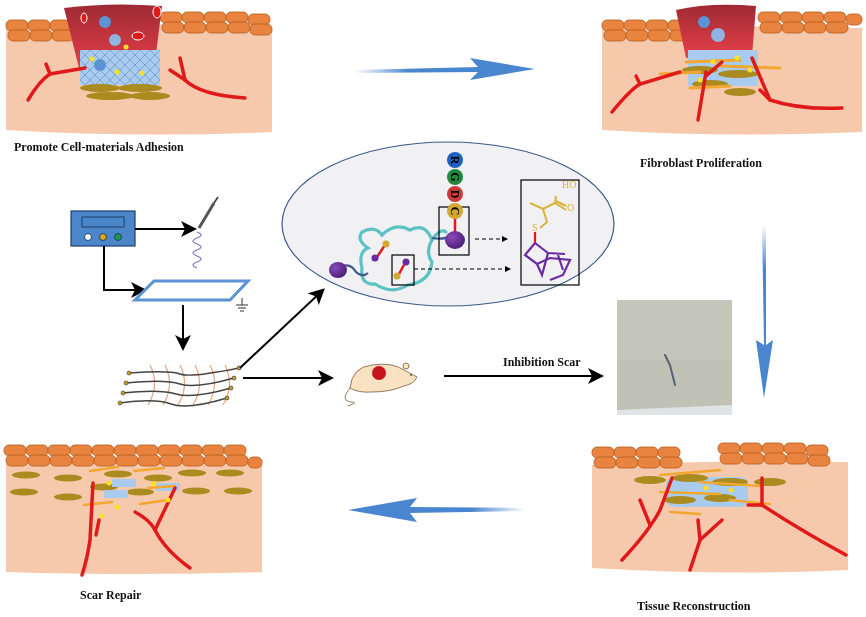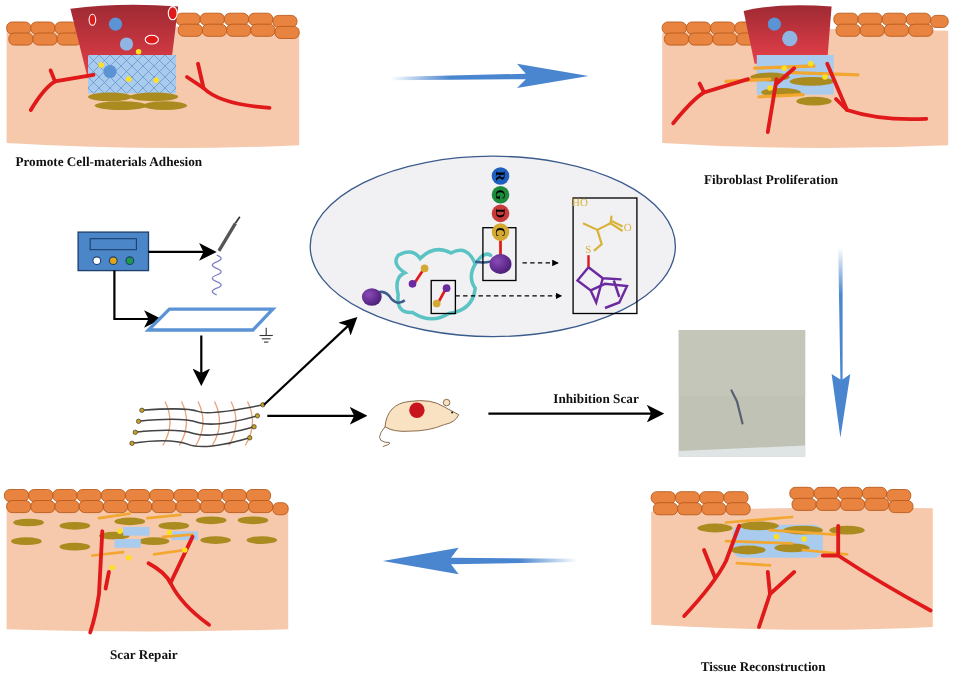--- a/index.html
+++ b/index.html
@@ -386,25 +386,25 @@
     <rect x="617" y="300" width="115" height="115" fill="#bfc2b5"></rect>
     <rect x="617" y="300" width="115" height="60" fill="#c7c8bb" opacity="0.6"></rect>
     <path d="M617 410 L732 405 L732 415 L617 415 Z" fill="#dfe4e4"></path>
     <path d="M665 355 L670 365 L675 385" stroke="#5a6074" stroke-width="2" fill="none" stroke-linecap="round"></path>
   </g>
 </svg>
 
 <div class="label" style="left:14px;top:140px;">Promote Cell-materials Adhesion</div>
 <div class="label" style="left:640px;top:140px;margin-top:16px;">Fibroblast Proliferation</div>
 <div class="label" style="left:637px;top:579px;margin-top:20px;">Tissue Reconstruction</div>
-<div class="label" style="left:80px;top:588px;margin-left:20px;">Scar Repair</div>
+<div class="label" style="left:80px;top:588px;">Scar Repair</div>
 <div class="label" style="left:455px;top:355px;margin-left:48px;">Inhibition Scar</div>
 
 <div class="abs" style="left:447px;top:152px;width:17px;">
   <div style="width:16px;height:16px;border-radius:50%;background:#1f5fbf;color:#000;font:bold 12px 'Liberation Serif',serif;text-align:center;line-height:16px;transform:rotate(90deg);margin-bottom:1px;"><span>R</span></div>
   <div style="width:16px;height:16px;border-radius:50%;background:#1e8a3c;color:#000;font:bold 12px 'Liberation Serif',serif;text-align:center;line-height:16px;transform:rotate(90deg);margin-bottom:1px;"><span>G</span></div>
   <div style="width:16px;height:16px;border-radius:50%;background:#c93a3a;color:#000;font:bold 12px 'Liberation Serif',serif;text-align:center;line-height:16px;transform:rotate(90deg);margin-bottom:1px;"><span>D</span></div>
   <div style="width:16px;height:16px;border-radius:50%;background:#d3a833;color:#000;font:bold 12px 'Liberation Serif',serif;text-align:center;line-height:16px;transform:rotate(90deg);"><span>C</span></div>
 </div>
 
-<div class="abs" style="left:520px;top:179px;font:10px 'Liberation Serif',serif;color:#d9b23a;">HO</div>
+<div class="abs" style="left:562px;top:179px;font:10px 'Liberation Serif',serif;color:#d9b23a;">HO</div>
 <div class="abs" style="left:567px;top:202px;font:10px 'Liberation Serif',serif;color:#d9b23a;">O</div>
 <div class="abs" style="left:532px;top:222px;font:10px 'Liberation Serif',serif;color:#d9b23a;">S</div>
 
 </body></html>

